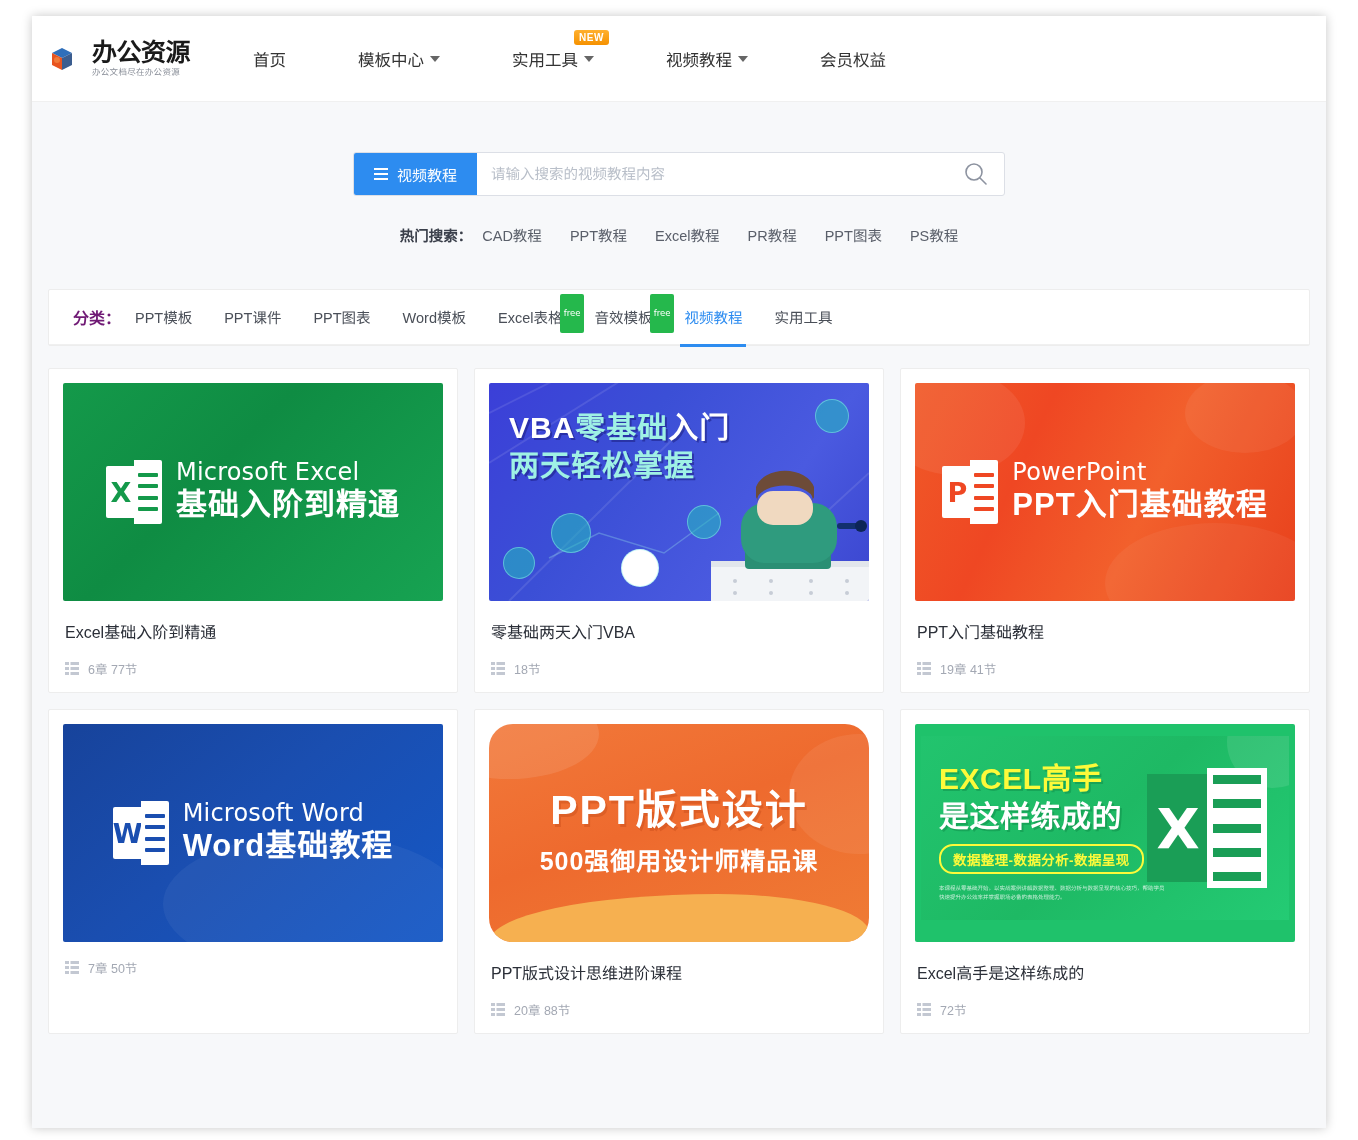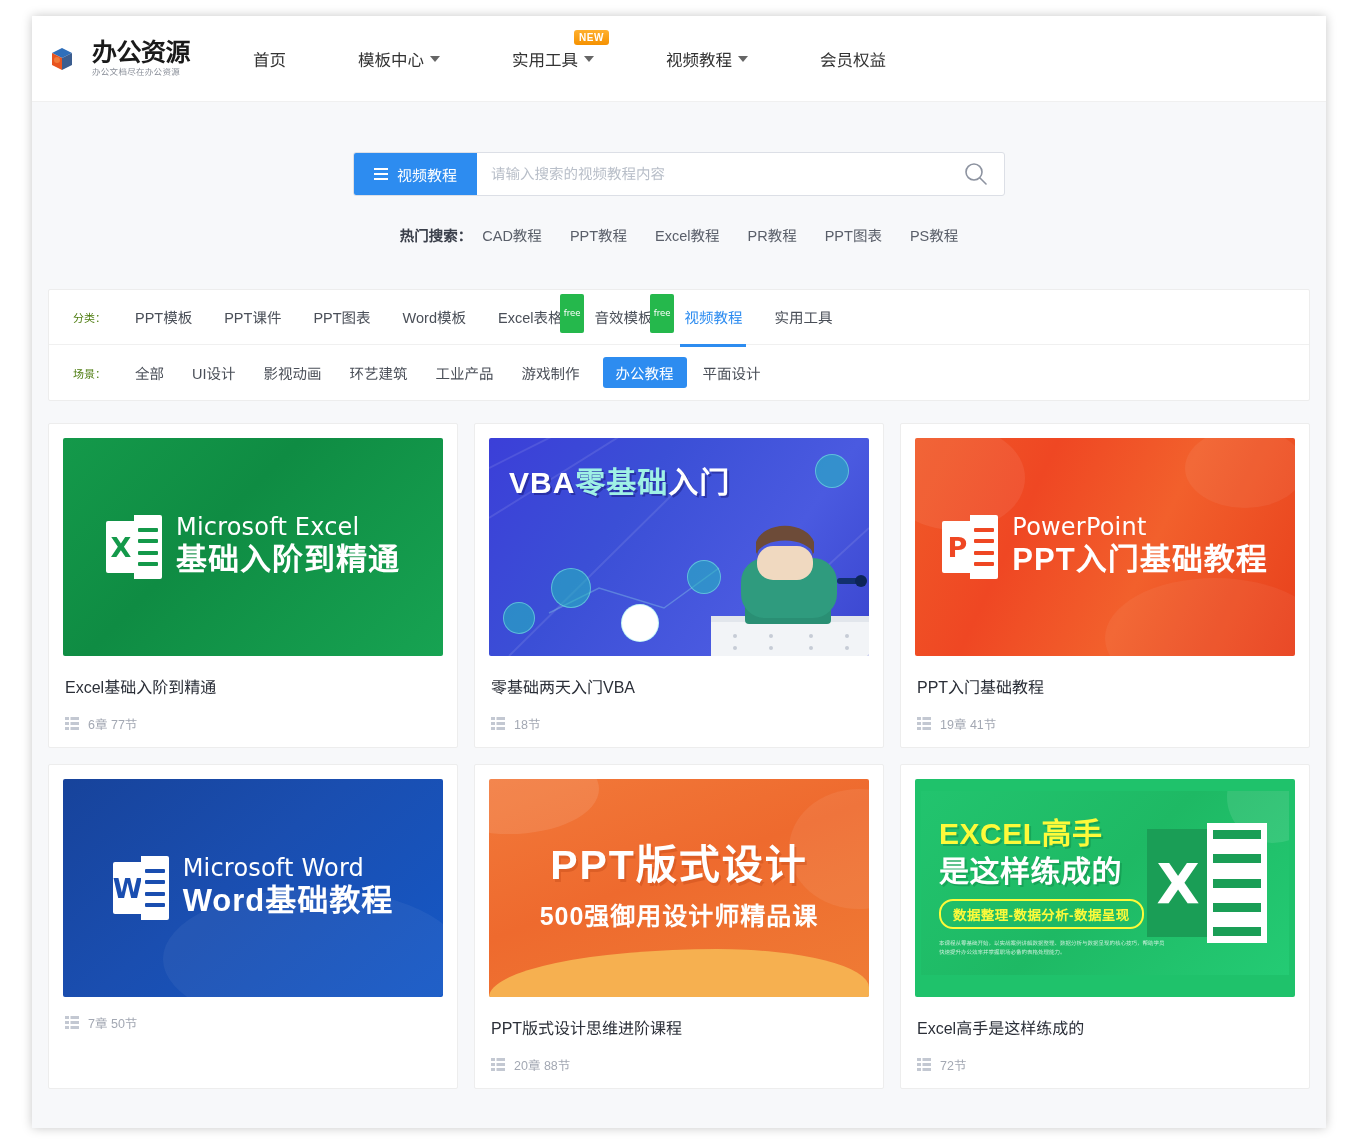--- a/index.html
+++ b/index.html
@@ -106,21 +106,21 @@
     background: #ffffff;
     border: 1px solid #ededed;
     border-radius: 2px;
   }
   .filter-row {
     display: flex; align-items: center;
     padding: 0 24px; height: 55px;
   }
   .filter-row.first { border-bottom: 1px solid #f0f0f0; }
   .filter-label {
-    color: #4d7c0f; font-size: 11px; font-weight: normal;
+    color: #701a75; font-size: 16px; font-weight: bold;
     width: 62px; flex: 0 0 auto;
   }
   .chip {
     position: relative;
     font-size: 14.5px; color: #4a4f58;
     margin-right: 32px; cursor: pointer; white-space: nowrap;
     padding-bottom: 2px;
   }
   .chip.underline-active {
     color: #2d8cf0;
@@ -236,20 +236,21 @@
   }
 
   
   .art-word {
     background: linear-gradient(140deg,#17439b 0%,#1a4eb0 45%,#1558c6 100%);
   }
 
   
   .art-banshi {
     background: linear-gradient(160deg,#f2793a 0%,#ee6a2e 45%,#ef7c35 100%);
+    border-radius: 24px;
   }
   .banshi-wrap { position: absolute; inset: 0; display: flex; flex-direction: column; justify-content: center; align-items: center; }
   .banshi-1 {
     font-size: 41px; font-weight: bold; color: #ffffff; letter-spacing: 2px;
     line-height: 1.05; text-shadow: 2px 3px 0 rgba(190,70,20,0.35);
   }
   .banshi-2 {
     font-size: 25px; font-weight: bold; color: #ffffff;
     letter-spacing: 1px; margin-top: 8px;
   }
@@ -391,31 +392,20 @@
         <span class="free-badge">free</span>
       </span>
       <span class="chip">
         <span>音效模板</span>
         <span class="free-badge">free</span>
       </span>
       <span class="chip underline-active">视频教程</span>
       <span class="chip">实用工具</span>
     </div>
 
-    <div class="filter-row">
-      <span class="filter-label">场景：</span>
-      <span class="chip-row2">全部</span>
-      <span class="chip-row2">UI设计</span>
-      <span class="chip-row2">影视动画</span>
-      <span class="chip-row2">环艺建筑</span>
-      <span class="chip-row2">工业产品</span>
-      <span class="chip-row2">游戏制作</span>
-      <span class="chip-row2 pill-active">办公教程</span>
-      <span class="chip-row2">平面设计</span>
-    </div>
   </div>
 
   <div class="grid">
 
     <div class="card">
       <div class="thumb art-excel">
         <div class="office-logo">
           <div class="ol-left" style="color:#14994a;">X</div>
           <div class="ol-right">
             <i style="background:#14994a"></i>
@@ -445,20 +435,21 @@
 
     <div class="card">
       <div class="thumb art-vba">
         <div class="tw">
           <svg width="100%" height="100%" viewBox="0 0 380 218" preserveAspectRatio="none" style="position:absolute;inset:0;">
             <path d="M0,30 L120,-30 M0,80 L160,-20 M20,218 L200,40 M240,218 L380,90" stroke="rgba(255,255,255,0.10)" stroke-width="2" fill="none"></path>
             <path d="M60,175 L110,150 L175,170 L230,130" stroke="rgba(160,240,235,0.30)" stroke-width="1.5" fill="none"></path>
           </svg>
           <div class="vba-title">
             <div><span>VBA</span><span class="hl">零基础</span><span>入门</span></div>
+            <div class="hl">两天轻松掌握</div>
           </div>
 
           <div class="vba-dot" style="left:14px;bottom:22px;width:32px;height:32px;"></div>
           <div class="vba-dot" style="left:62px;bottom:48px;width:40px;height:40px;"></div>
           <div class="vba-dot" style="left:132px;bottom:14px;width:38px;height:38px;background:#ffffff;"></div>
           <div class="vba-dot" style="left:198px;bottom:62px;width:34px;height:34px;"></div>
           <div class="vba-dot" style="right:20px;top:16px;width:34px;height:34px;"></div>
 
           <svg class="vba-desk" viewBox="0 0 158 132">
             <rect x="0" y="96" width="158" height="36" fill="#f2f4f7"></rect>

